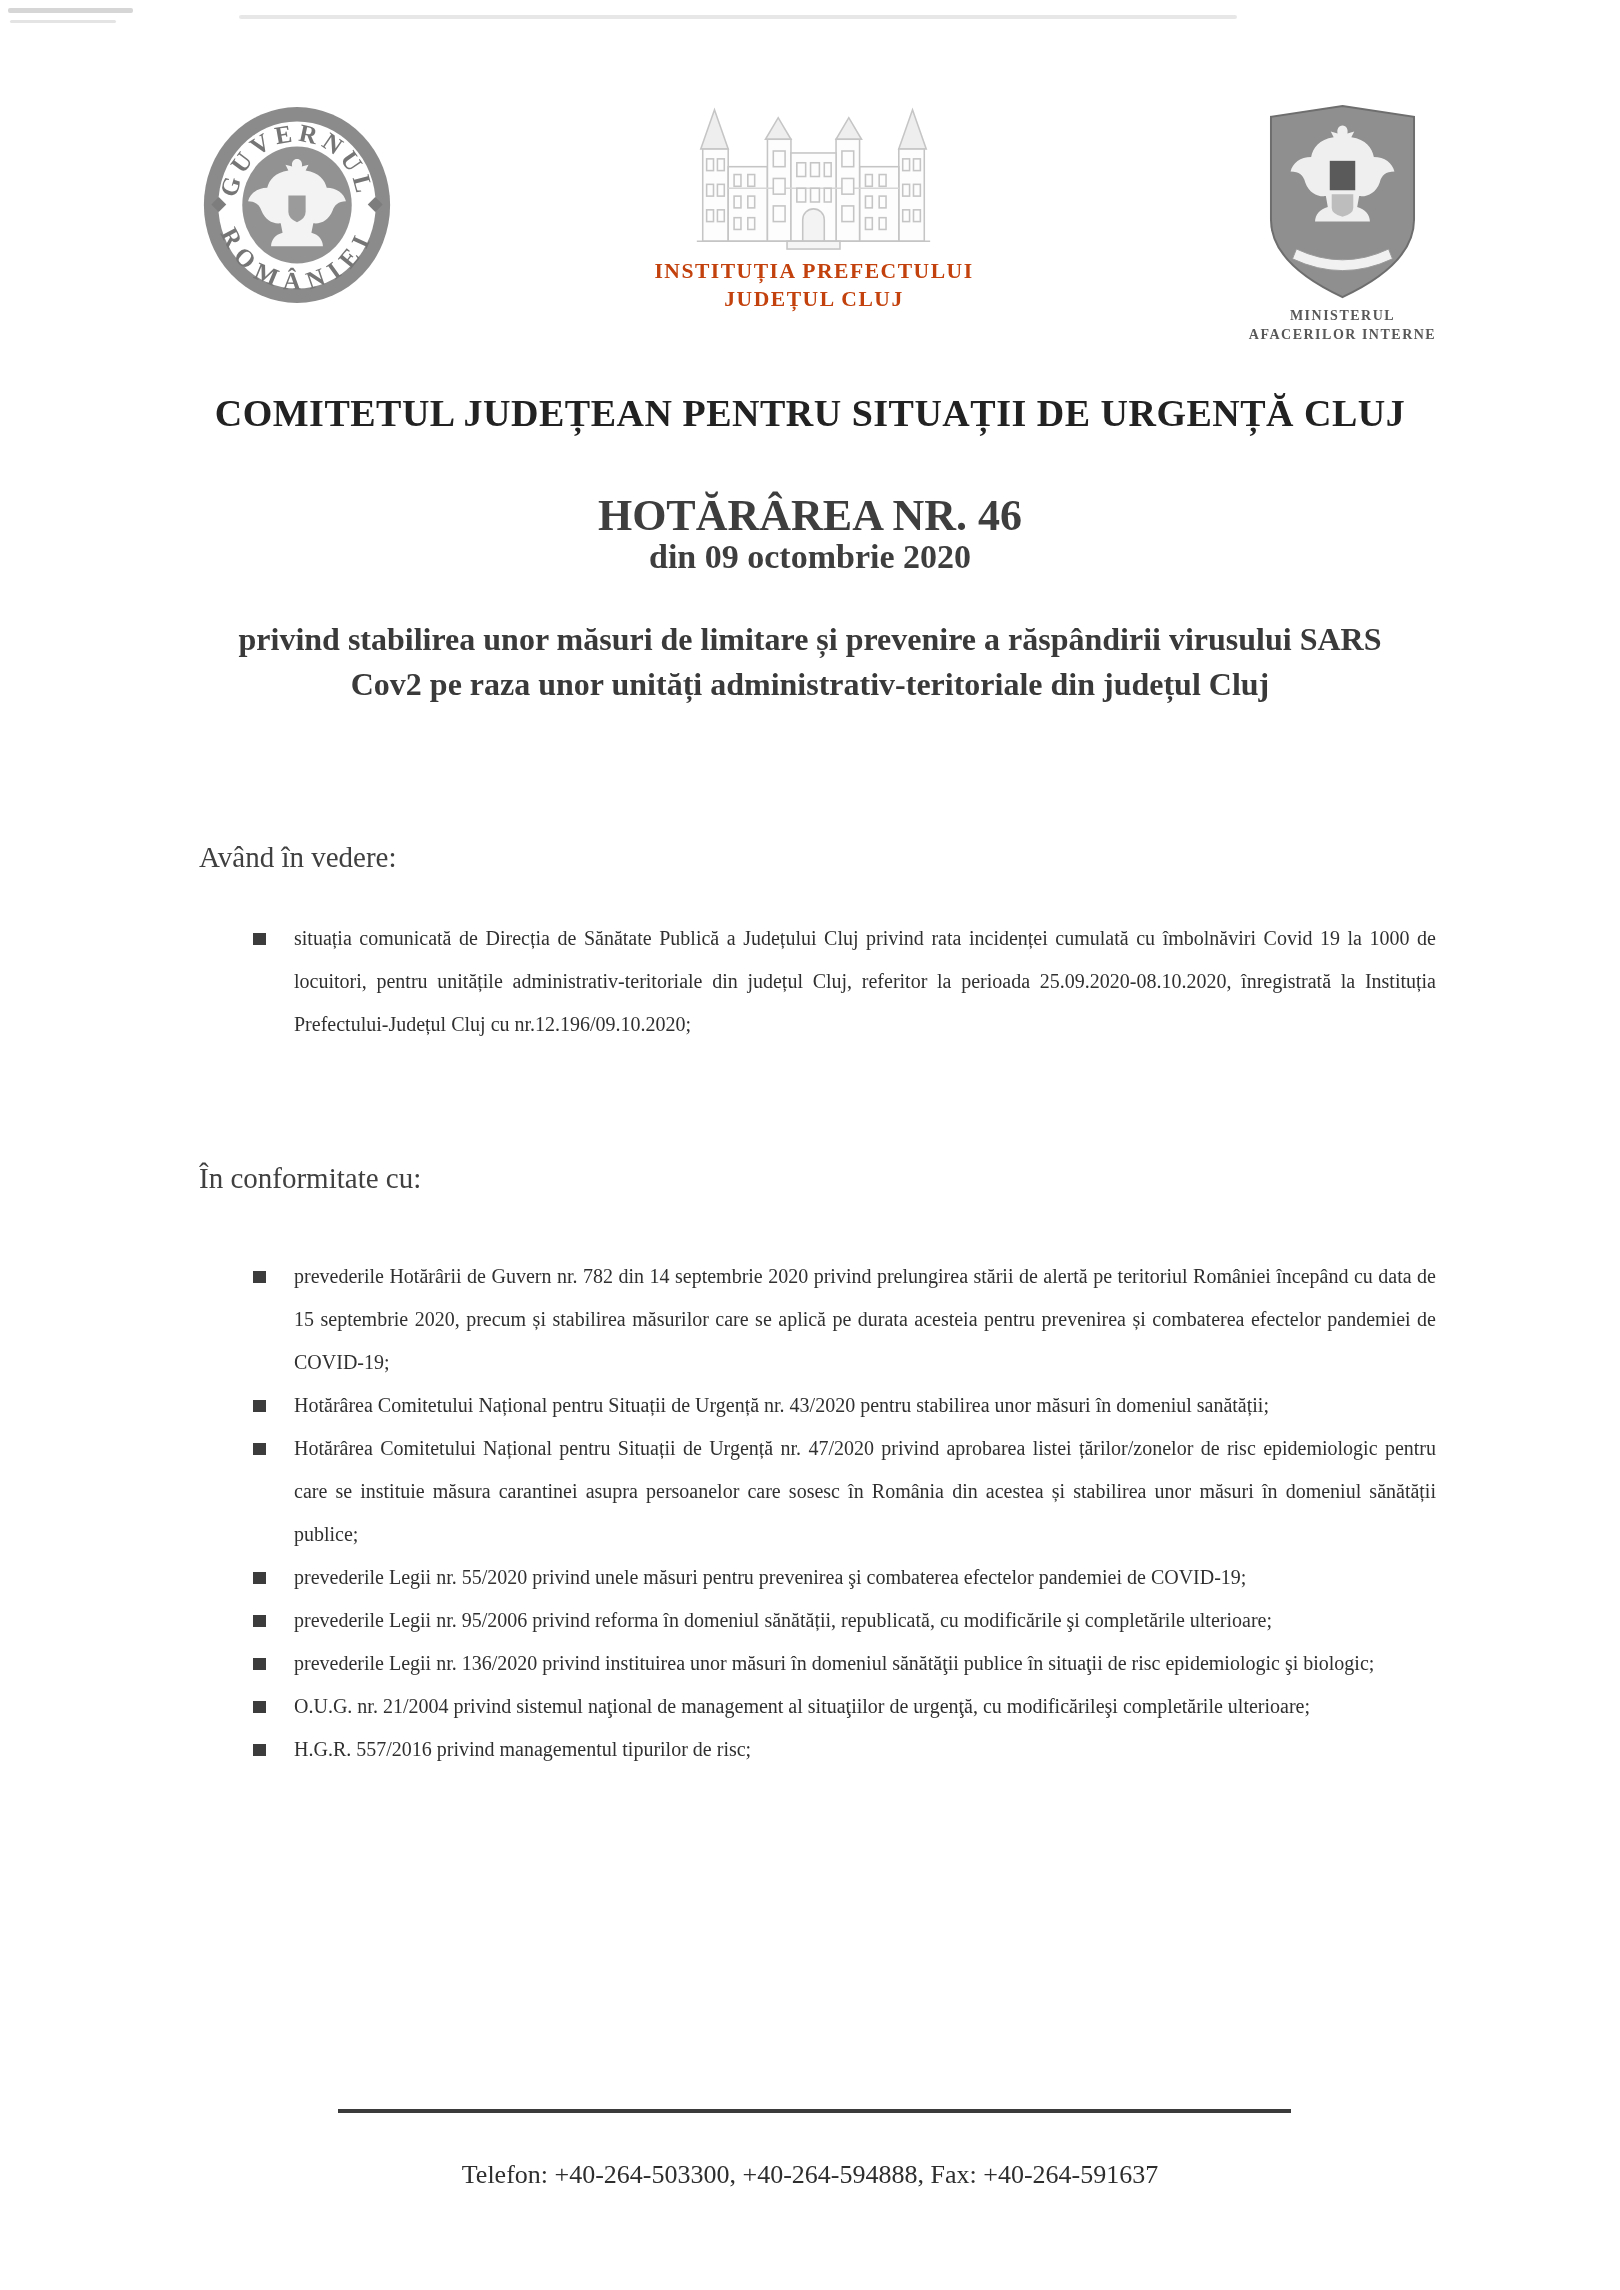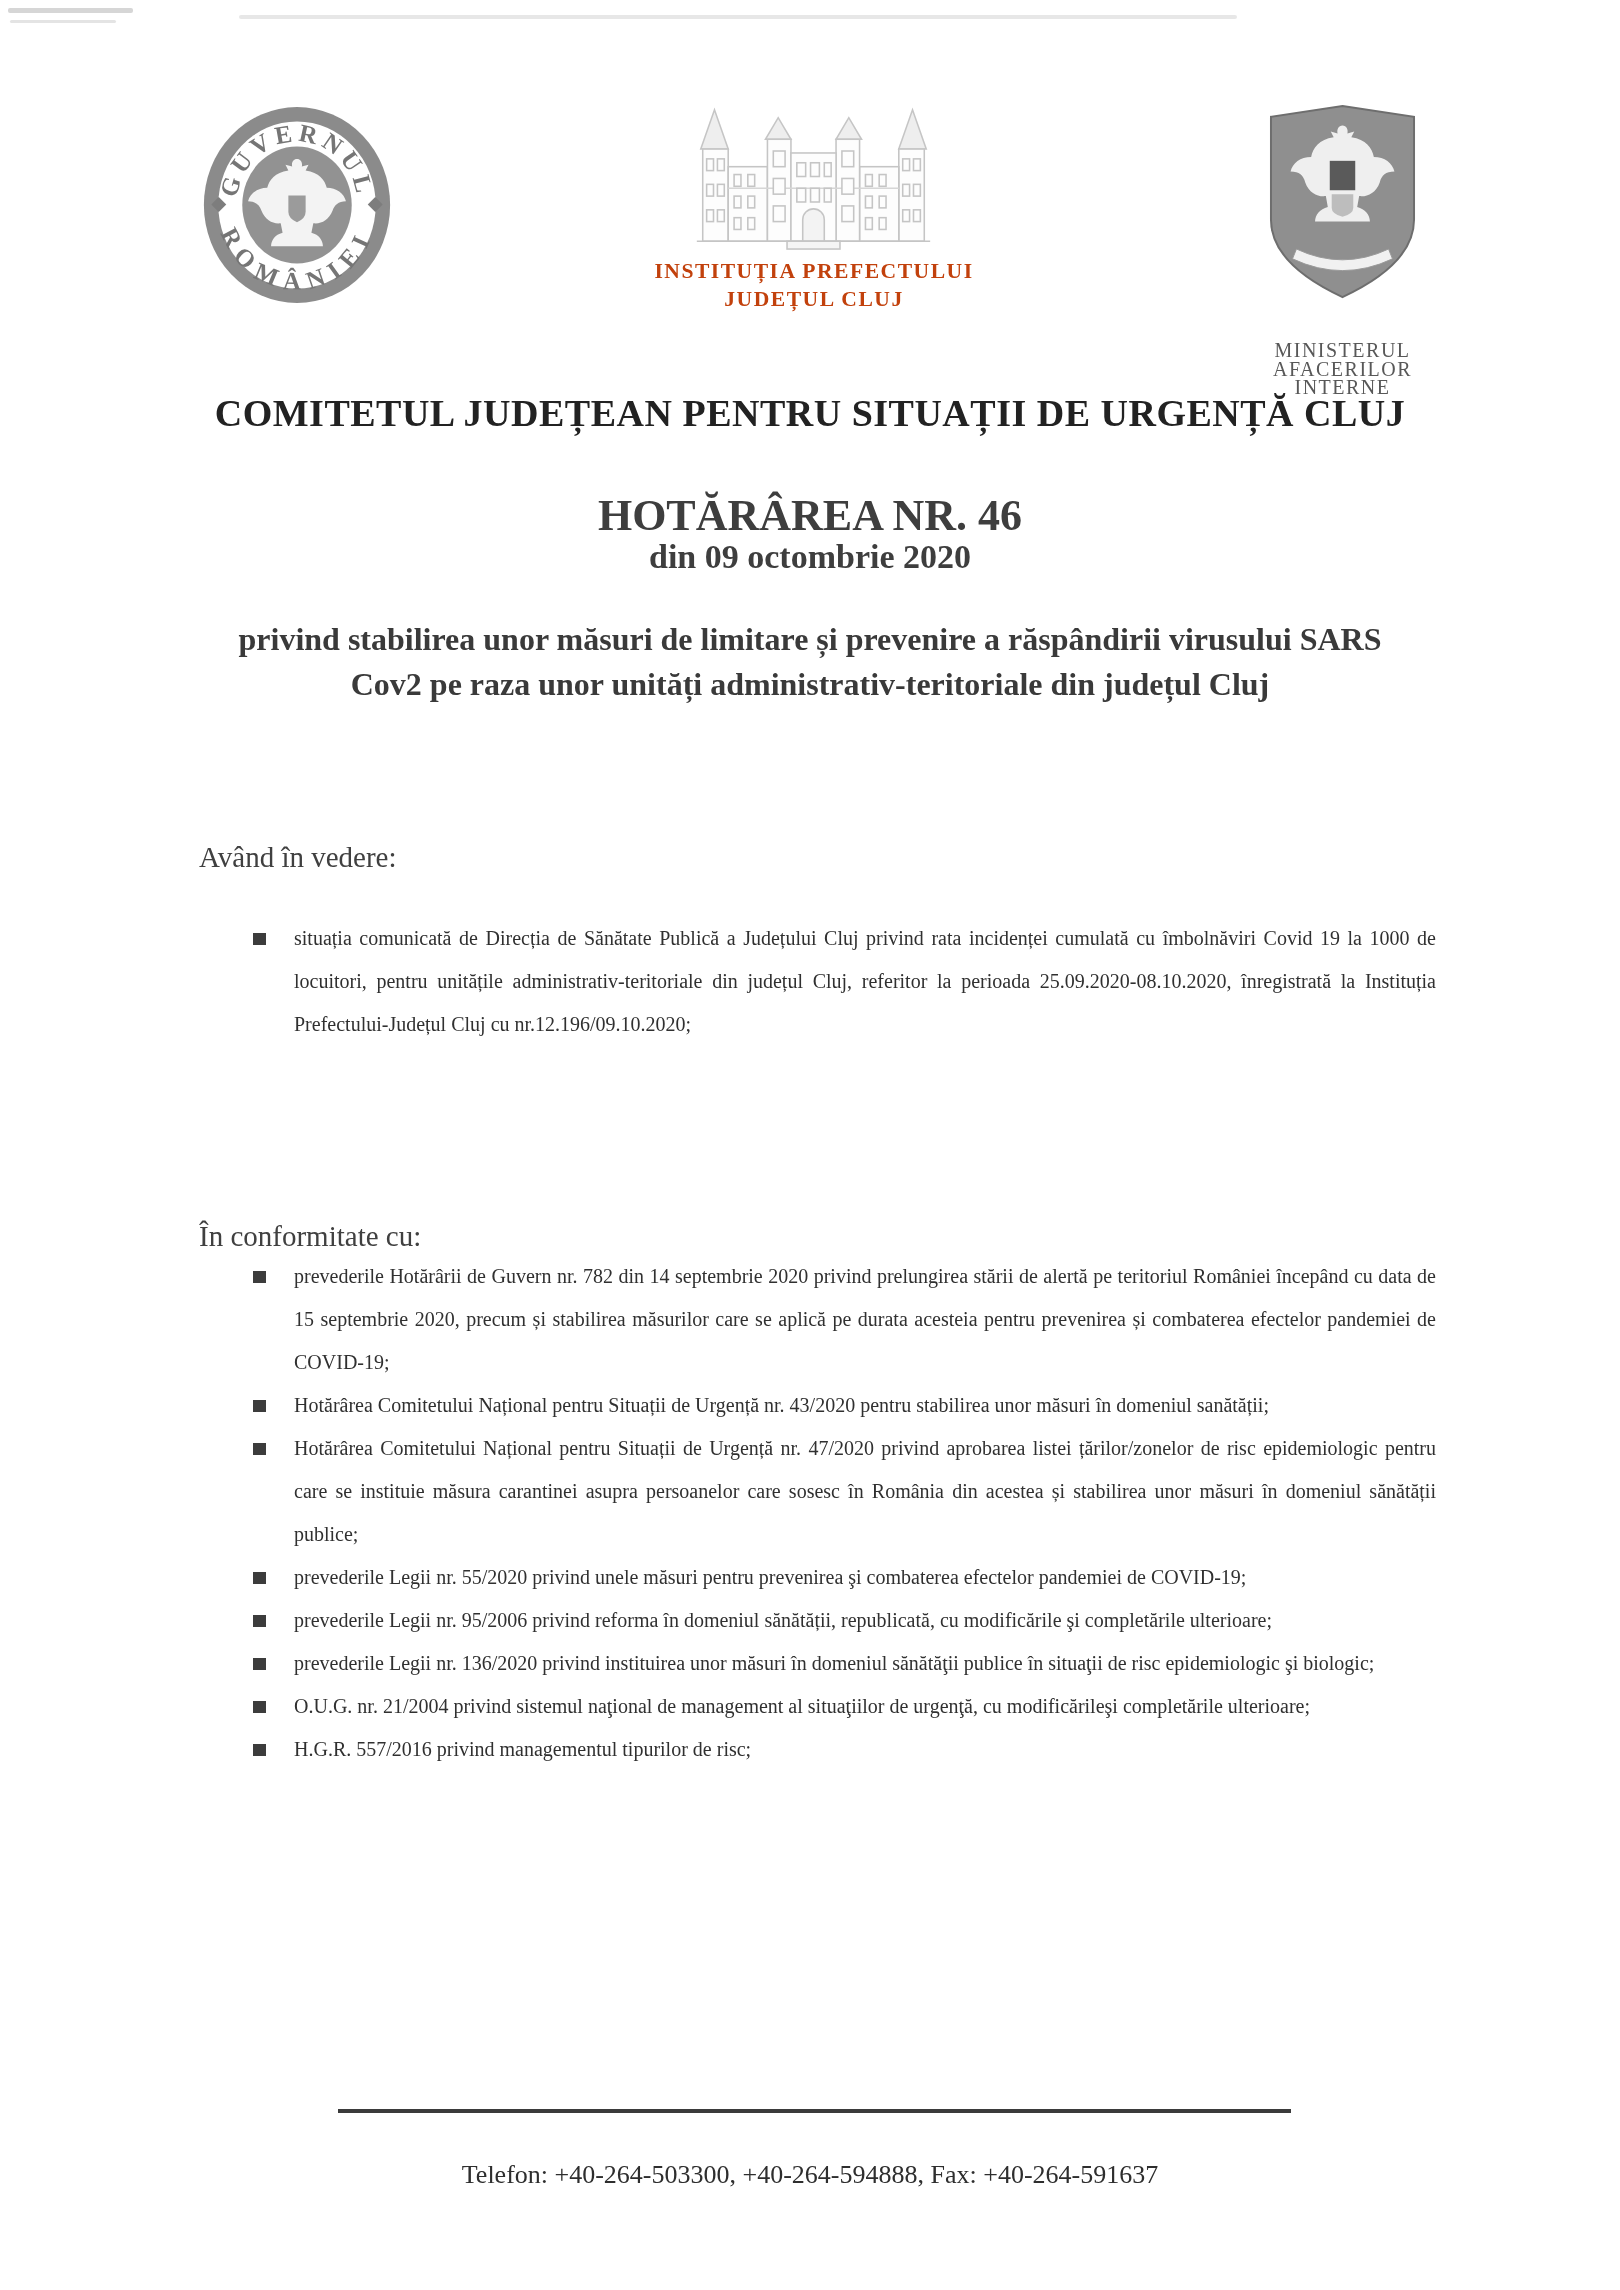--- a/index.html
+++ b/index.html
@@ -23,21 +23,21 @@
   .building-logo{position:absolute;left:689px;top:94px;width:249px;height:165px;opacity:.85;}
   .prefecture-caption{
     position:absolute;left:608px;top:257px;width:412px;
     text-align:center;color:#c2410c;
     font-size:21.6px;letter-spacing:1.5px;line-height:28px;font-weight:600;
   }
   .emblem{position:absolute;left:1269px;top:104px;width:147px;height:196px;}
   .ministry-caption{
     position:absolute;left:1225px;top:307px;width:235px;
     text-align:center;color:#585858;
-    font-size:20px;letter-spacing:1.5px;line-height:18.6px;font-weight:400;margin-top:34px;
+    font-size:14px;letter-spacing:1.5px;line-height:18.6px;font-weight:700;
   }
 
   
   .doc-title{
     position:absolute;left:0;right:0;top:391px;
     text-align:center;font-weight:bold;font-size:38px;
     color:#222222;letter-spacing:0.5px;
   }
   .decision-number{
     position:absolute;left:0;right:0;top:490px;
@@ -50,21 +50,21 @@
   .subject{
     position:absolute;left:0;right:0;top:617px;
     text-align:center;font-weight:bold;font-size:32px;line-height:45px;color:#3a3a3a;
   }
   .subject .inner{max-width:1206px;margin:0 auto;}
 
   .section-heading{
     position:absolute;left:199px;font-size:29px;color:#404040;
   }
   .h-having{top:841px;}
-  .h-conform{top:1220px;}
+  .h-conform{top:1162px;}
 
   
   ul.doc-list{
     position:absolute;left:199px;width:1237px;
     margin:0;padding:0;list-style:none;
   }
   .list-having{top:917px;}
   .list-conform{top:1255px;}
   ul.doc-list li{
     position:relative;

